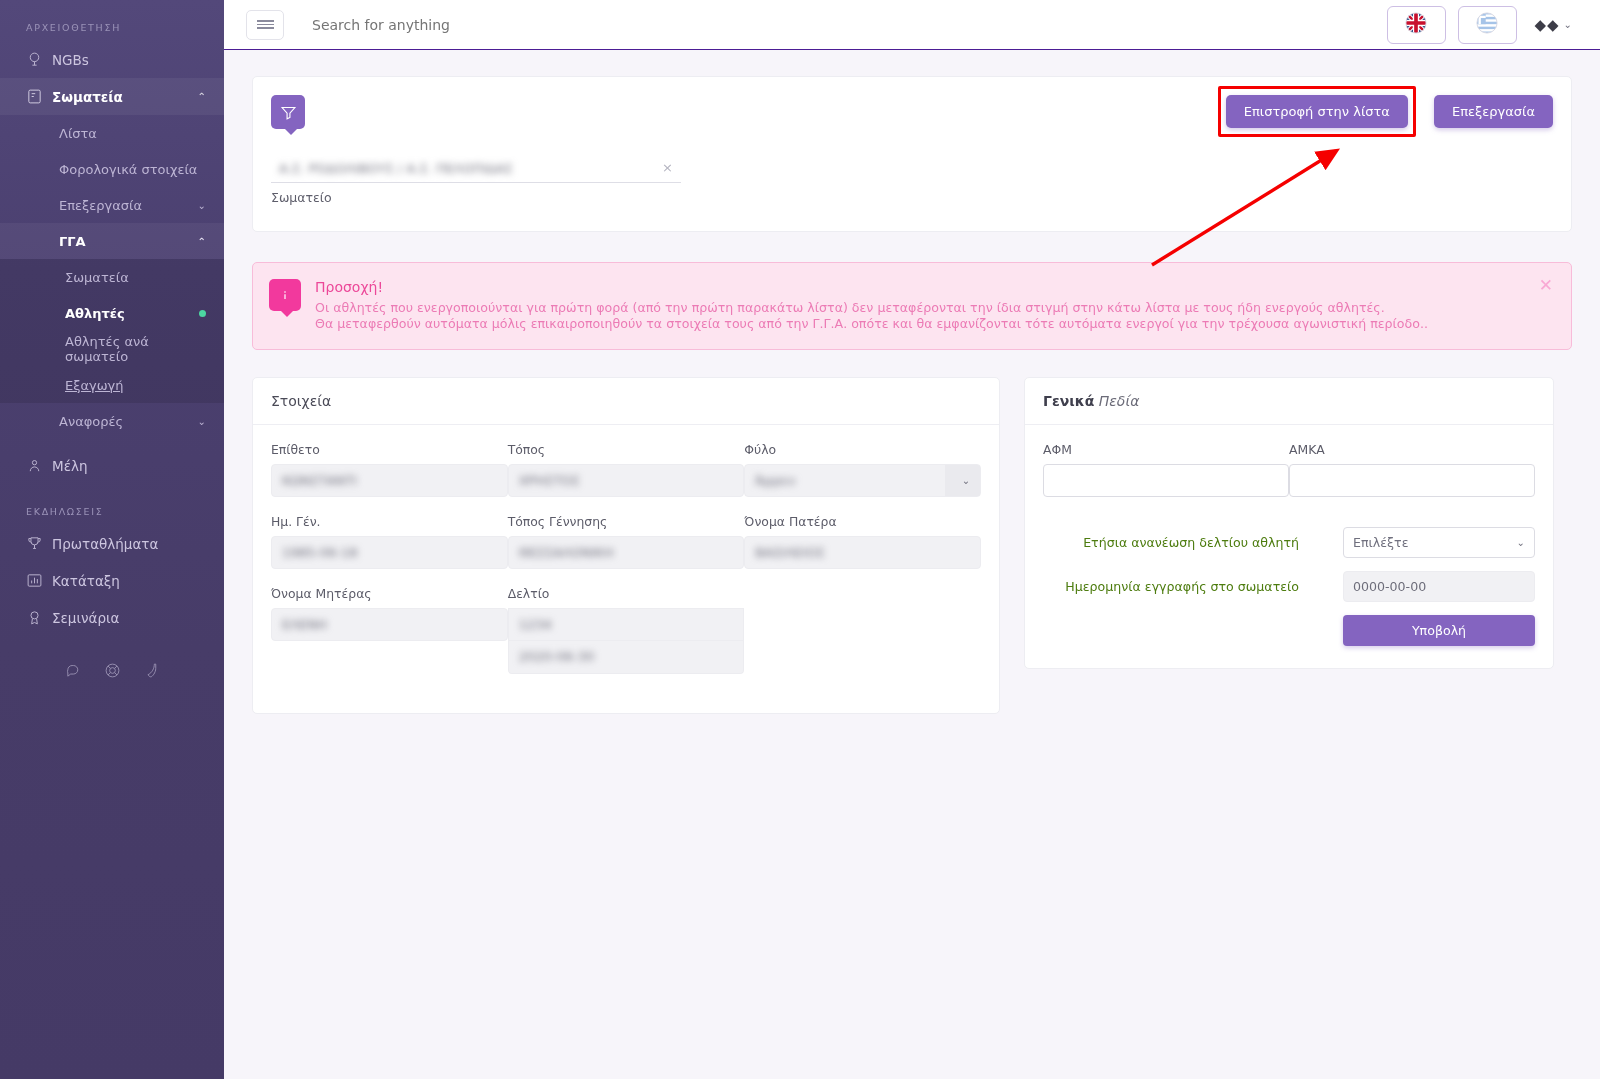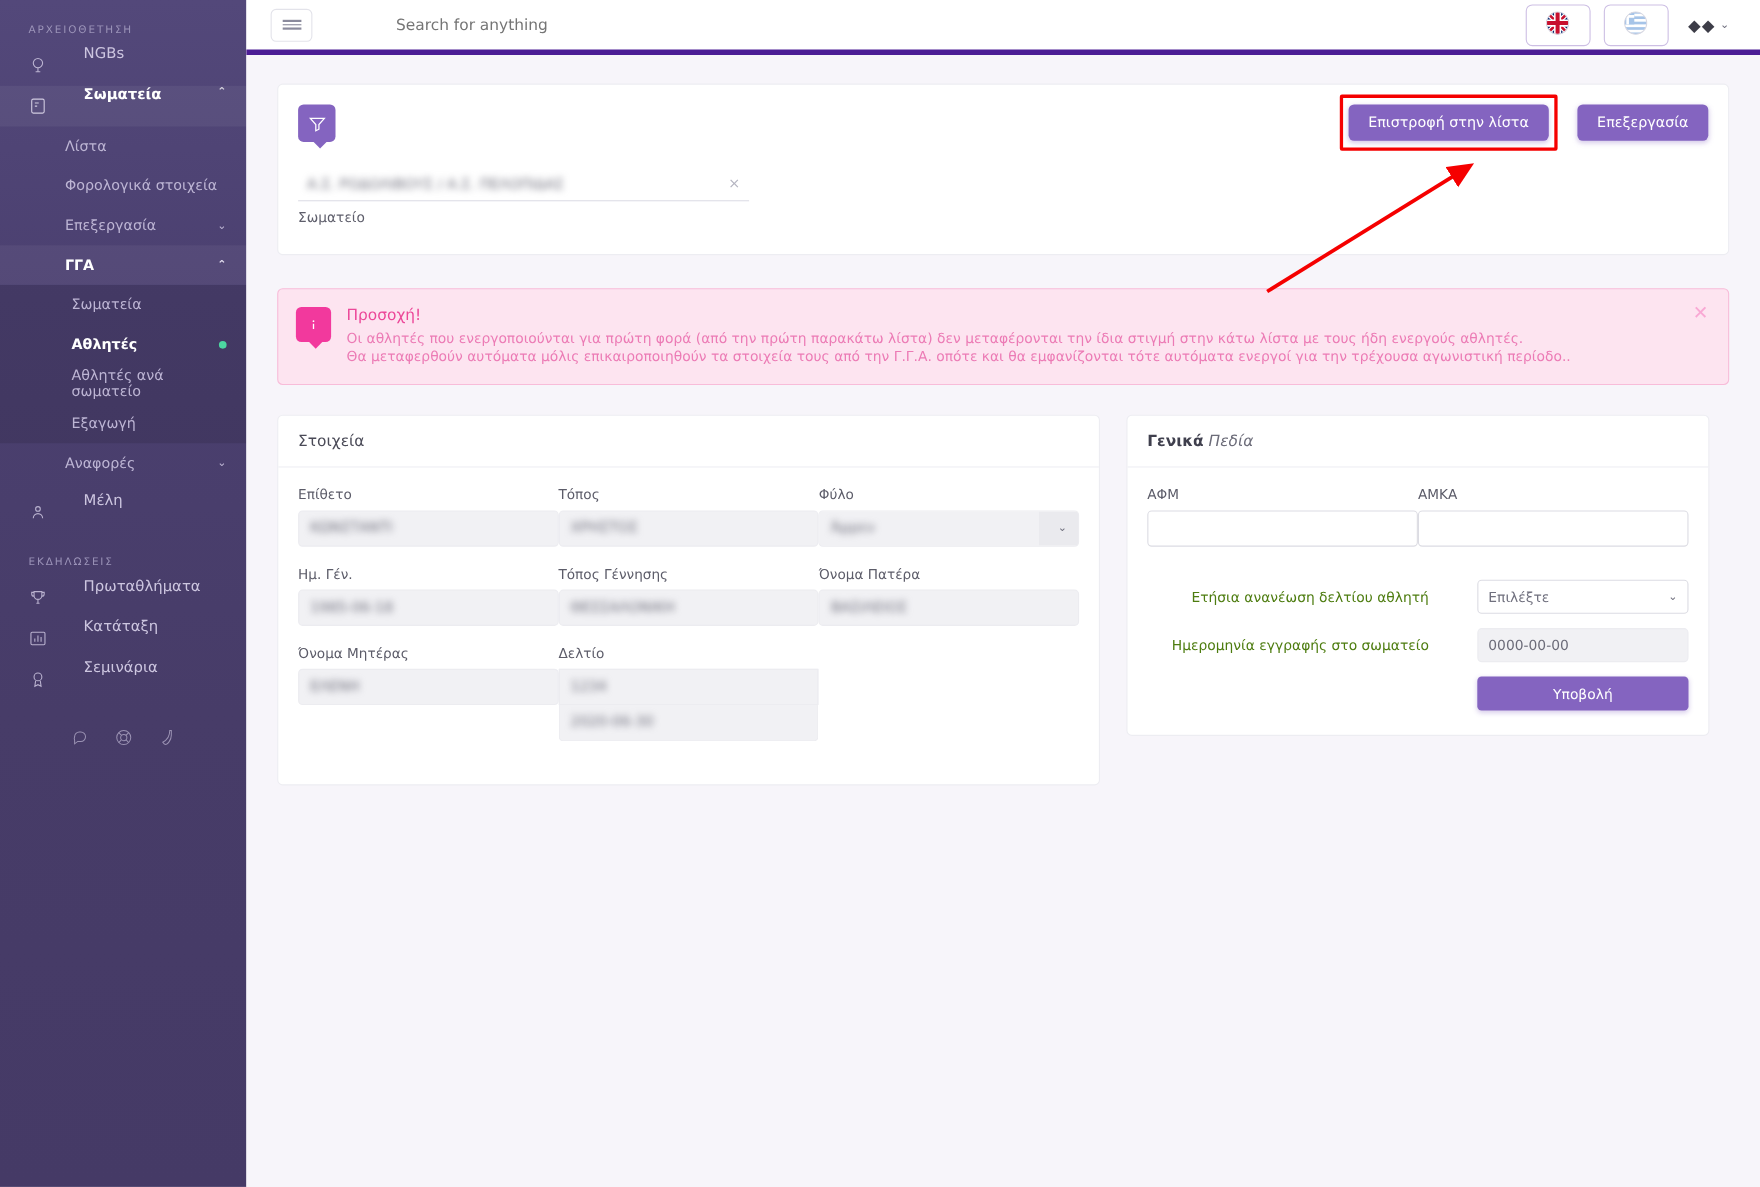--- a/index.html
+++ b/index.html
@@ -28,42 +28,41 @@
     background:linear-gradient(180deg,#e9e6f2 0%,#9d94bb 55%,#766c96 100%);
     -webkit-background-clip:text; background-clip:text; color:transparent;
     letter-spacing:1px;
   }
   .brand-b{ font-weight:bold; font-size:21px; color:#ffffff; margin-left:6px; letter-spacing:1px;}
   .sec-label{
     font-size:9.5px; letter-spacing:1.7px; color:#9b93b8;
     padding:22px 0 8px 26px; text-transform:uppercase;
   }
   .nav-item{
-    display:flex; height:37px; padding:0 18px 0 26px;
-    font-size:13.5px; color:#cdc6e0; cursor:pointer; position:relative;gap:24px;
+    display:flex; align-items:center; height:37px; padding:0 18px 0 26px;
+    font-size:13.5px; color:#cdc6e0; cursor:pointer; position:relative;
   }
   .nav-item .ico{ width:26px; display:flex; align-items:center; opacity:.85;}
   .nav-item.active{ background:rgba(255,255,255,.055); color:#fff; font-weight:bold;}
   .nav-item .chev{ margin-left:auto; font-size:10px; opacity:.75;}
   .sub-item{
     display:flex; align-items:center; height:36px; padding-left:59px; padding-right:18px;
     font-size:13px; color:#bdb5d4; cursor:pointer;
   }
   .sub-item.bold{ color:#fff; font-weight:bold; }
   .sub-group{ background:rgba(0,0,0,.10); }
   .dot{ margin-left:auto; width:7px; height:7px; border-radius:50%; background:#4cd6a1; }
   .sb-footer{ display:flex; gap:22px; justify-content:center; padding-top:26px; opacity:.62;}
   .sb-footer span{ cursor:pointer; }
 
   
   #topbar{
     position:absolute; left:224px; top:0; width:1376px; height:50px;
     background:#ffffff; display:flex; align-items:center; padding:0 22px;
-    border-bottom:5px solid #4c1d95;
-    gap:48px;
+    border-bottom:1px solid #4c1d95;
   }
   #burger{
     width:38px; height:30px; border:1px solid #e3e3ea; border-radius:5px;
     display:flex; align-items:center; justify-content:center; cursor:pointer; background:#fff;
   }
   #burger i{ display:block; width:17px; height:1.6px; background:#8a8a9c; margin:2px 0;}
   #search{
     margin-left:26px; border:none; outline:none; font-size:14px; color:#9a9aa8;
     font-family:"DejaVu Sans", sans-serif; width:420px; background:transparent;
   }
@@ -226,21 +225,21 @@
     <div class="sub-item" style="padding-left:65px;">
       <span>Σωματεία</span>
     </div>
     <div class="sub-item bold" style="padding-left:65px;">
       <span>Αθλητές</span>
       <span class="dot"></span>
     </div>
     <div class="sub-item" style="padding-left:65px;">
       <span>Αθλητές ανά σωματείο</span>
     </div>
-    <div class="sub-item" style="padding-left:65px;">
+    <div class="sub-item" style="padding-left:65px;text-decoration:underline;">
       <span>Εξαγωγή</span>
     </div>
   </div>
 
   <div class="sub-item">
     <span>Αναφορές</span>
     <span style="margin-left:auto;font-size:10px;color:#bdb5d4;">⌄</span>
   </div>
 
   <div class="nav-item" style="margin-top:8px;">

